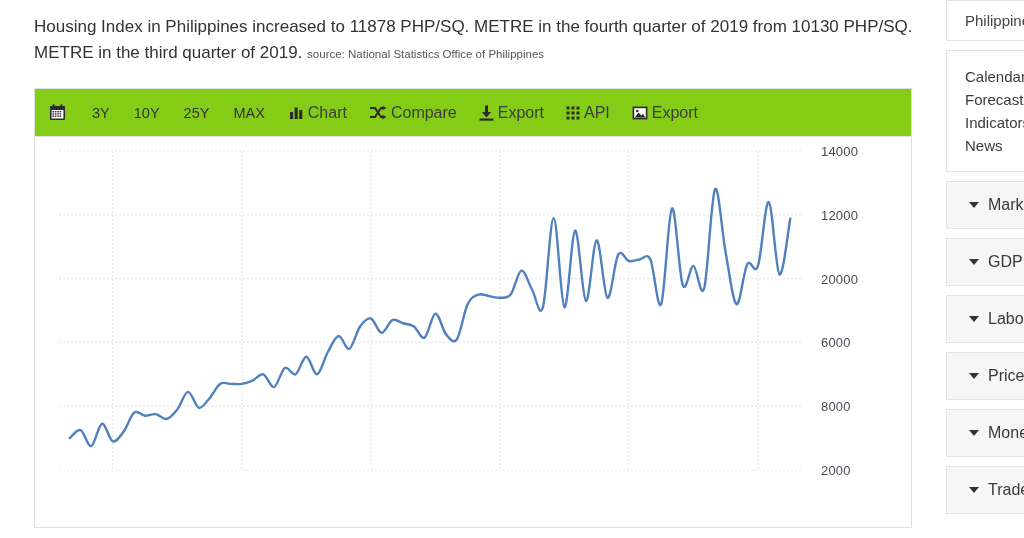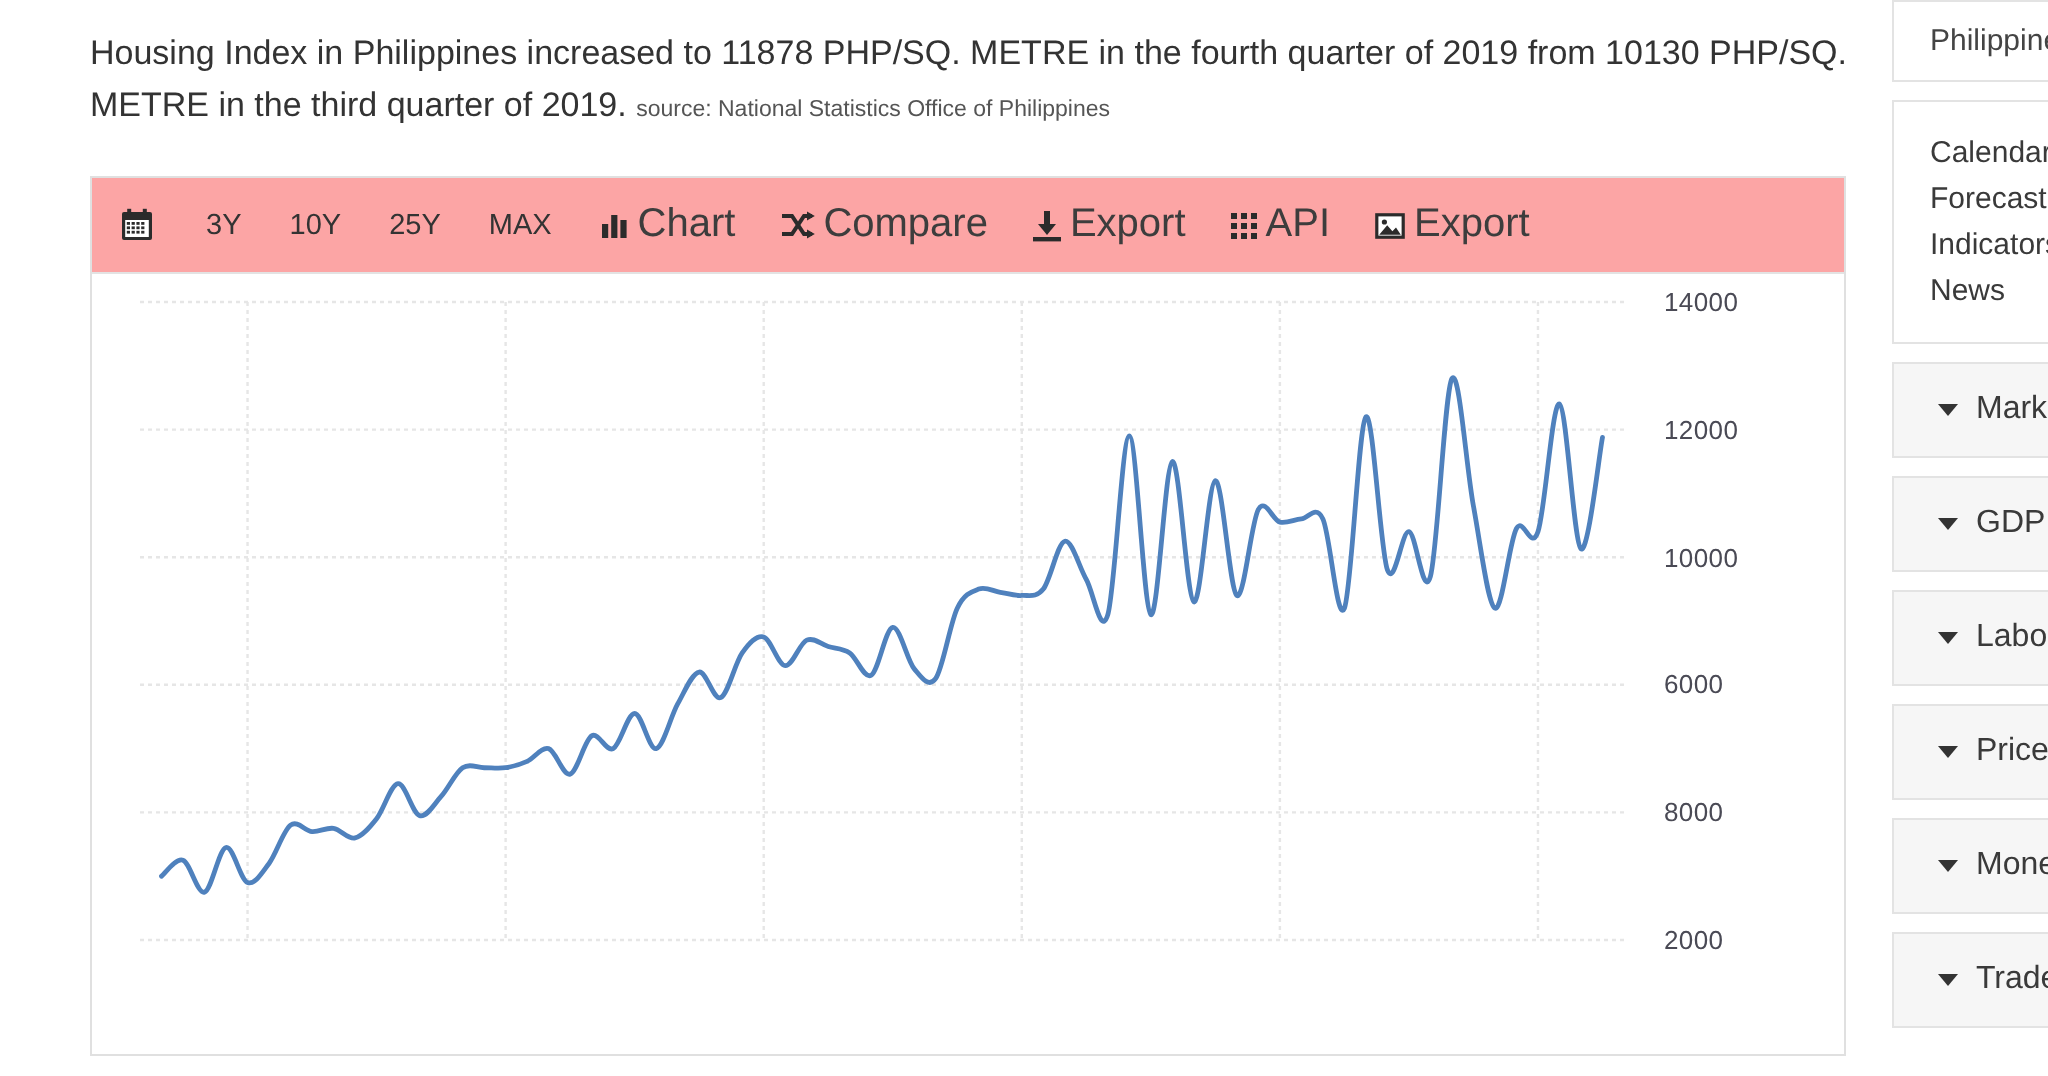--- a/index.html
+++ b/index.html
@@ -3,40 +3,40 @@
 <meta charset="utf-8">
 <style>
   html,body{margin:0;padding:0;}
   body{
     width:1024px;height:538px;overflow:hidden;background:#ffffff;
     font-family:"Liberation Sans","DejaVu Sans",sans-serif;color:#333;
   }
   .page{position:relative;width:1024px;height:538px;}
 
   
-  .main{position:absolute;left:11px;top:0;width:940px;height:480px;}
+  .main{position:absolute;left:0;top:0;width:940px;height:480px;}
 
   .headline{
     position:absolute;left:34px;top:14px;width:880px;
     font-size:17px;line-height:26px;color:#333;
   }
   .headline .src{font-size:11.5px;color:#555;}
 
   
   .widget{
     position:absolute;left:34px;top:88px;width:878px;height:440px;
     border:1px solid #e0e0e0;background:#fff;box-sizing:border-box;
   }
   .toolbar{
-    height:48px;background:#fca5a5;border-bottom:1px solid #e3e3e3;
+    height:48px;background:#84cc16;border-bottom:1px solid #e3e3e3;
     display:flex;align-items:center;padding-left:14px;box-sizing:border-box;
   }
   .tb-item{
     display:flex;align-items:center;gap:4px;
-    margin-right:22px;font-size:20px;color:#3d3d3d;cursor:pointer;
+    margin-right:22px;font-size:16px;color:#3d3d3d;cursor:pointer;
     white-space:nowrap;user-select:none;
   }
   .tb-item.range{font-size:14.5px;margin-right:24px;color:#333;}
   .tb-item.cal{margin-right:26px;}
   .tb-icon{display:inline-flex;align-items:center;justify-content:center;}
 
   
   .chartwrap{position:relative;width:100%;height:391px;}
   .plot{position:absolute;left:24px;top:14px;right:110px;bottom:58px;}
   svg.series{position:absolute;inset:0;width:100%;height:100%;overflow:visible;}
@@ -210,21 +210,21 @@
               <line x1="594.2028985507246" y1="0" x2="594.2028985507246" y2="600" stroke="#e6e6e6" stroke-width="1.2" stroke-dasharray="2 2" vector-effect="non-scaling-stroke"></line>
               <line x1="768.1159420289855" y1="0" x2="768.1159420289855" y2="600" stroke="#e6e6e6" stroke-width="1.2" stroke-dasharray="2 2" vector-effect="non-scaling-stroke"></line>
               <line x1="942.0289855072464" y1="0" x2="942.0289855072464" y2="600" stroke="#e6e6e6" stroke-width="1.2" stroke-dasharray="2 2" vector-effect="non-scaling-stroke"></line>
               <path d="M 14.492753623188406 540 C 16.908212560386474 537.5, 24.154589371980677 522.5, 28.985507246376812 525 C 33.81642512077295 527.5, 38.64734299516908 557, 43.47826086956522 555 C 48.309178743961354 553, 53.14009661835749 514.5, 57.971014492753625 513 C 62.80193236714976 511.5, 67.6328502415459 543.5, 72.46376811594203 546 C 77.29468599033817 548.5, 82.1256038647343 537, 86.95652173913044 528 C 91.78743961352657 519, 96.61835748792271 497, 101.44927536231884 492 C 106.28019323671498 487, 111.11111111111111 497.5, 115.94202898550725 498 C 120.77294685990339 498.5, 125.60386473429952 494, 130.43478260869566 495 C 135.2657004830918 496, 140.09661835748793 505.5, 144.92753623188406 504 C 149.7584541062802 502.5, 154.5893719806763 494.5, 159.42028985507244 486 C 164.25120772946858 477.5, 169.08212560386474 453.5, 173.91304347826087 453 C 178.743961352657 452.5, 183.57487922705315 481, 188.40579710144928 483 C 193.23671497584542 485, 198.06763285024155 472.5, 202.8985507246377 465 C 207.72946859903382 457.5, 212.56038647342996 442.5, 217.3913043478261 438 C 222.22222222222223 433.5, 227.05314009661836 438, 231.8840579710145 438 C 236.71497584541063 438, 241.54589371980677 439, 246.3768115942029 438 C 251.20772946859904 437, 256.0386473429952 435, 260.8695652173913 432 C 265.7004830917874 429, 270.5314009661836 418, 275.3623188405797 420 C 280.1932367149758 422, 285.02415458937196 446, 289.8550724637681 444 C 294.6859903381643 442, 299.51690821256045 412, 304.34782608695656 408 C 309.17874396135267 404, 314.0096618357488 423.5, 318.8405797101449 420 C 323.671497584541 416.5, 328.50241545893715 387, 333.3333333333333 387 C 338.1642512077295 387, 342.9951690821256 421.5, 347.82608695652175 420 C 352.6570048309179 418.5, 357.48792270531396 390, 362.3188405797101 378 C 367.1497584541063 366, 371.9806763285024 349, 376.81159420289856 348 C 381.6425120772947 347, 386.47342995169083 375, 391.304347826087 372 C 396.13526570048316 369, 400.96618357487927 339.5, 405.7971014492754 330 C 410.6280193236715 320.5, 415.4589371980676 313, 420.28985507246375 315 C 425.1207729468599 317, 429.9516908212561 341.5, 434.7826086956522 342 C 439.6135265700483 342.5, 444.44444444444446 321, 449.27536231884056 318 C 454.10628019323667 315, 458.93719806763283 322, 463.768115942029 324 C 468.59903381642516 326, 473.4299516908213 325.5, 478.26086956521743 330 C 483.09178743961354 334.5, 487.9227053140097 355, 492.7536231884058 351 C 497.5845410628019 347, 502.4154589371981 307, 507.24637681159425 306 C 512.0772946859904 305, 516.9082125603865 337, 521.7391304347826 345 C 526.5700483091788 353, 531.400966183575 363.5, 536.2318840579711 354 C 541.0628019323673 344.5, 545.8937198067633 302, 550.7246376811594 288 C 555.5555555555554 274, 560.3864734299516 272.5, 565.2173913043478 270 C 570.0483091787439 267.5, 574.8792270531401 272, 579.7101449275362 273 C 584.5410628019324 274, 589.3719806763285 276.5, 594.2028985507246 276 C 599.0338164251208 275.5, 603.864734299517 278.5, 608.6956521739131 270 C 613.5265700483093 261.5, 618.3574879227053 226.5, 623.1884057971015 225 C 628.0193236714977 223.5, 632.8502415458936 249.50000000000006, 637.6811594202898 261.00000000000006 C 642.5120772946859 272.50000000000006, 647.3429951690821 316.5, 652.1739130434783 294 C 657.0048309178744 271.5, 661.8357487922705 126, 666.6666666666666 126 C 671.4975845410628 126, 676.328502415459 290, 681.1594202898551 294 C 685.9903381642513 298, 690.8212560386473 152, 695.6521739130435 150 C 700.4830917874397 148, 705.3140096618357 279, 710.1449275362319 282 C 714.975845410628 285, 719.8067632850241 169, 724.6376811594203 168 C 729.4685990338164 167, 734.2995169082125 271.5, 739.1304347826086 276 C 743.9613526570048 280.5, 748.792270531401 206.5, 753.6231884057971 195 C 758.4541062801933 183.5, 763.2850241545893 205.5, 768.1159420289855 207 C 772.9468599033817 208.5, 777.7777777777778 204.5, 782.608695652174 204 C 787.4396135265702 203.5, 792.2705314009661 190, 797.1014492753623 204 C 801.9323671497584 218, 806.7632850241546 304, 811.5942028985507 288 C 816.4251207729469 272, 821.256038647343 114.00000000000006, 826.0869565217391 108.00000000000006 C 830.9178743961353 102.00000000000006, 835.7487922705313 234, 840.5797101449275 252 C 845.4106280193237 270, 850.2415458937198 215, 855.072463768116 216 C 859.9033816425122 217, 864.7342995169082 282.00000000000006, 869.5652173913044 258.00000000000006 C 874.3961352657005 234.00000000000006, 879.2270531400966 83.00000000000001, 884.0579710144928 72 C 888.8888888888889 60.99999999999998, 893.719806763285 155.99999999999994, 898.5507246376811 191.99999999999994 C 903.3816425120773 227.99999999999994, 908.2125603864733 284.5, 913.0434782608695 288 C 917.8743961352657 291.5, 922.7053140096618 225, 927.536231884058 213 C 932.3671497584542 201, 937.1980676328502 235.5, 942.0289855072464 216 C 946.8599033816425 196.5, 951.6908212560387 93.3, 956.5217391304349 96 C 961.352657004831 98.7, 966.183574879227 226.98, 971.0144927536231 232.2 C 975.8454106280193 237.42, 983.0917874396135 144.80000000000004, 985.5072463768116 127.32000000000005" fill="none" stroke="#4f81bd" stroke-width="2.4" stroke-linejoin="round" stroke-linecap="round" vector-effect="non-scaling-stroke"></path>
             </svg>
         </div>
         <div class="ylabels" id="ylabels">
             <div class="ylab" style="top: 100%;">2000</div>
             <div class="ylab" style="top: 80%;">8000</div>
             <div class="ylab" style="top: 60%;">6000</div>
-            <div class="ylab" style="top: 40%;">10000</div>
+            <div class="ylab" style="top: 40%;">20000</div>
             <div class="ylab" style="top: 20%;">12000</div>
             <div class="ylab" style="top: 0%;">14000</div>
           </div>
       </div>
 
     </div>
   </div>
 
   <div class="sidebar">
     <div class="sb-panel">

